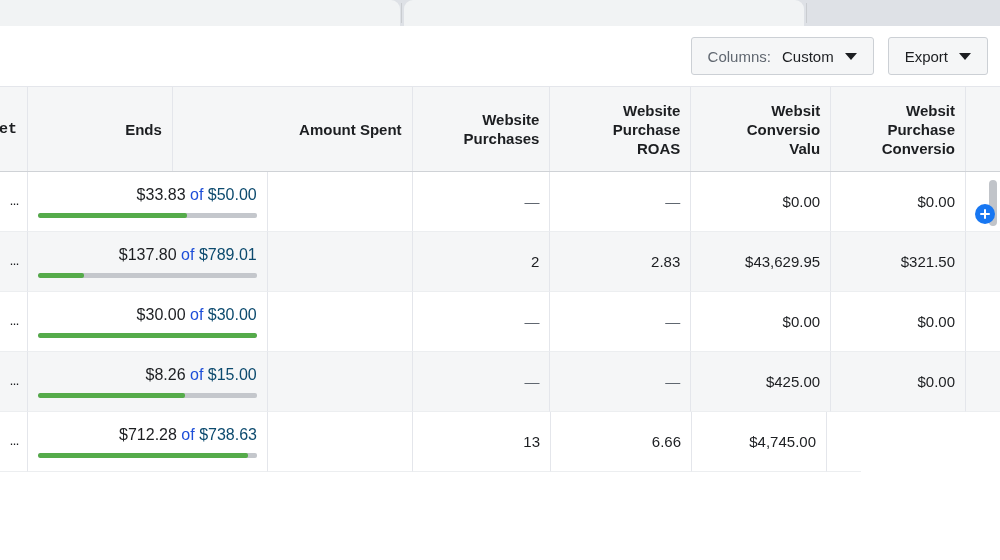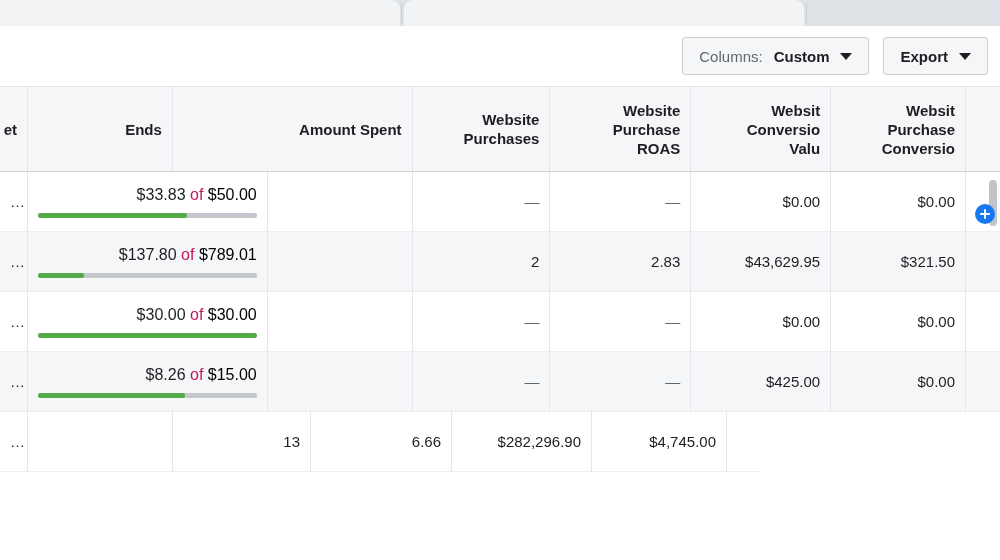--- a/index.html
+++ b/index.html
@@ -43,21 +43,21 @@
     height: 38px; padding: 0 16px;
     background: #f5f6f7;
     border: 1px solid #ccd0d5;
     border-radius: 3px;
     font-size: 15px;
     color: #1c1e21;
     cursor: pointer;
     white-space: nowrap;
   }
   .tb-btn .lbl-light { color: #606770; font-weight: normal; }
-  .tb-btn .lbl-bold { font-weight: bold; color: #1c1e21; }
+  .tb-btn .lbl-bold { font-weight: normal; color: #1c1e21; }
   .caret {
     width: 0; height: 0;
     border-left: 6px solid transparent;
     border-right: 6px solid transparent;
     border-top: 7px solid #1c1e21;
     flex: none;
   }
 
   
   #ads-table {
@@ -100,35 +100,35 @@
     font-size: 15px; color: #1c1e21;
     align-items: flex-end; text-align: right;
     border-bottom: 1px solid #eceef0;
   }
   .ellipsis-cell { color: #606770; font-size: 15px; letter-spacing: 1px; align-items: flex-start !important; }
 
   
   .spend-wrap { width: 100%; display: flex; flex-direction: column; align-items: flex-end; }
   .spend-line { font-size: 16px; white-space: nowrap; }
   .spend-line .amt { color: #1c1e21; }
-  .spend-line .of { color: #be185d; }
-  .spend-line .cap { color: #000000; }
+  .spend-line .of { color: #1d4ed8; }
+  .spend-line .cap { color: #0c4a6e; }
   .bar-track {
     margin-top: 9px;
     width: 100%; height: 5px;
     background: #c4c7cc;
     border-radius: 2px;
     overflow: hidden;
   }
   .bar-fill { height: 5px; background: #55ab4a; border-radius: 2px; }
 
   .dash { color: #606770; }
 
   
-  .c-budget   { width: 28px; border-right: 1px solid #e4e6eb; }
+  .c-budget   { width: 28px; border-right: 1px solid #e4e6eb; font-family: Liberation Mono, monospace; }
   .c-spent    { width: 240px; }
   .c-ends     { width: 145px; }
   .c-wpur     { width: 138px; }
   .c-roas     { width: 141px; }
   .c-wcv      { width: 140px; }
   .c-wpc      { width: 135px; }
   .c-plus     { width: 34px; border-right: none; }
 
   
   #add-column-button {
@@ -340,31 +340,36 @@
         </div>
         <div class="cell c-wpc">
           <span>$0.00</span>
         </div>
         <div class="cell c-plus"></div>
       </div>
       <div class="tbl-row data-row" style="top: 326px;">
         <div class="cell c-budget ellipsis-cell">
           <span>…</span>
         </div>
+        <div class="cell c-spent">
+          <div class="spend-wrap">
+            <div class="spend-line"><span class="amt">$712.28</span> <span class="of">of</span> <span class="cap">$738.63</span></div>
+            <div class="bar-track">
+              <div class="bar-fill" style="width:96%"></div>
+            </div>
+          </div>
+        </div>
         <div class="cell c-ends">
           <span></span>
         </div>
         <div class="cell c-wpur">
           <span class="">13</span>
         </div>
         <div class="cell c-roas">
           <span class="">6.66</span>
-        </div>
-        <div class="cell c-wcv">
-          <span>$282,296.90</span>
         </div>
         <div class="cell c-wpc">
           <span>$4,745.00</span>
         </div>
         <div class="cell c-plus"></div>
       </div>
     </div>
 
   <div id="vscrollbar">
     <div id="vscroll-thumb"></div>

